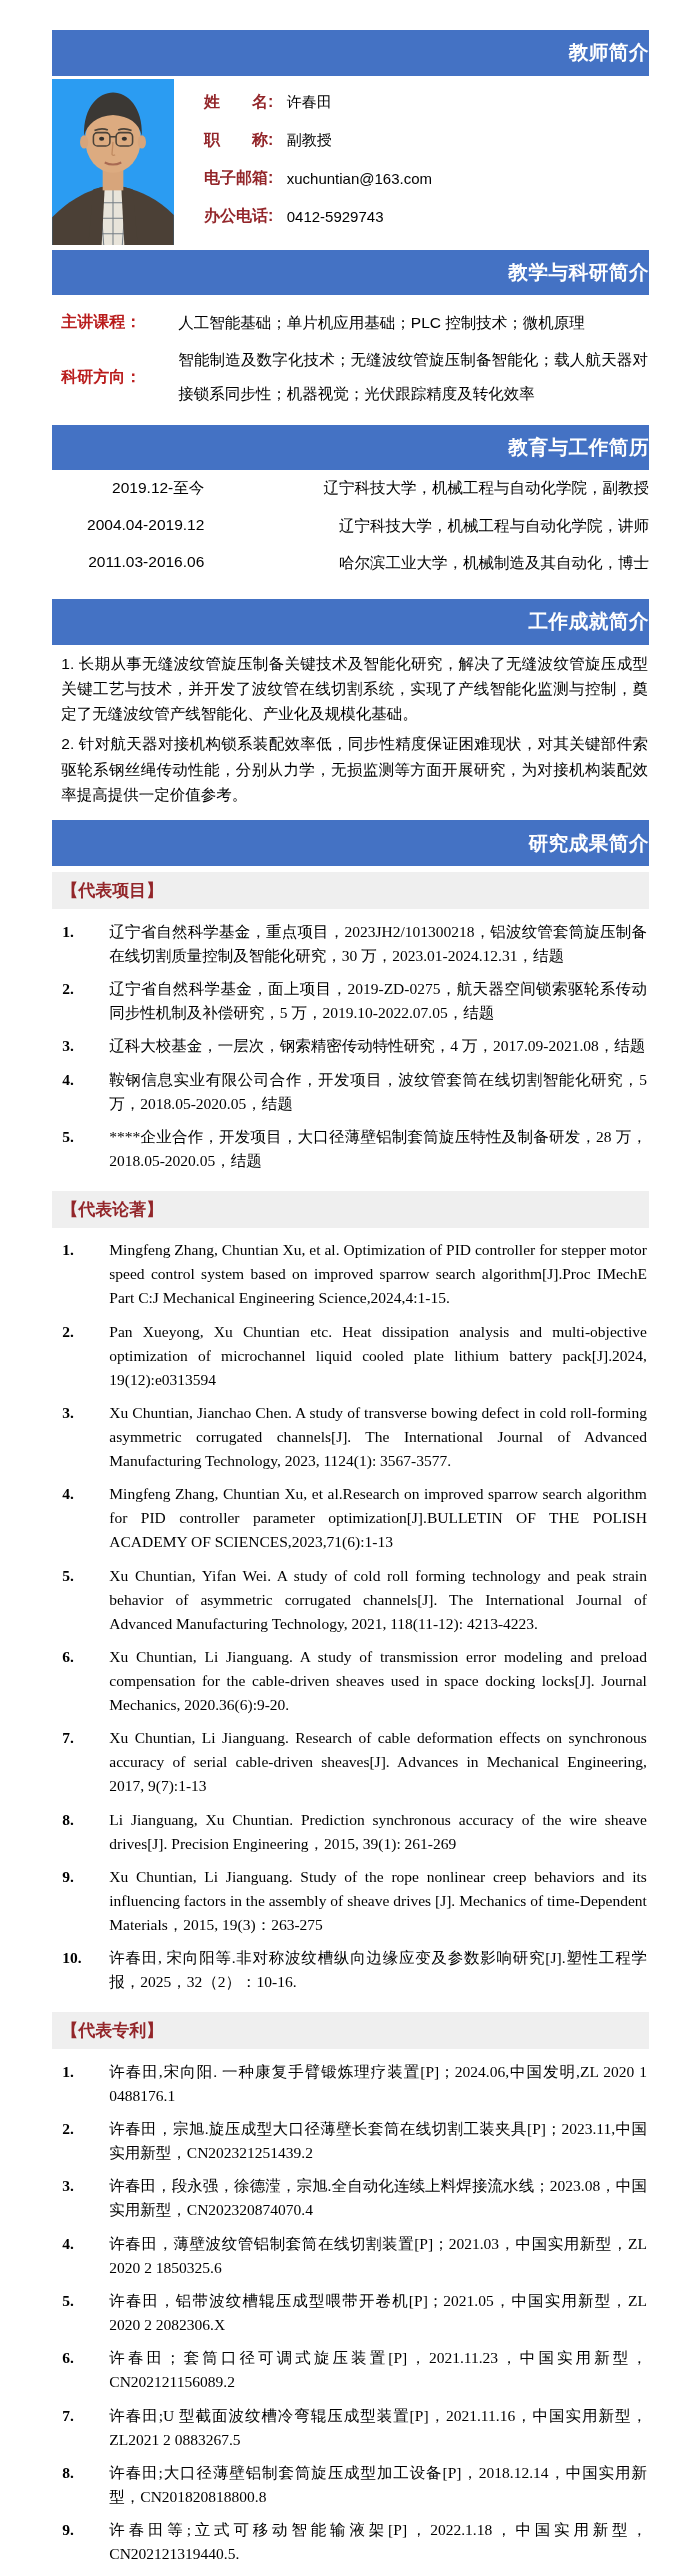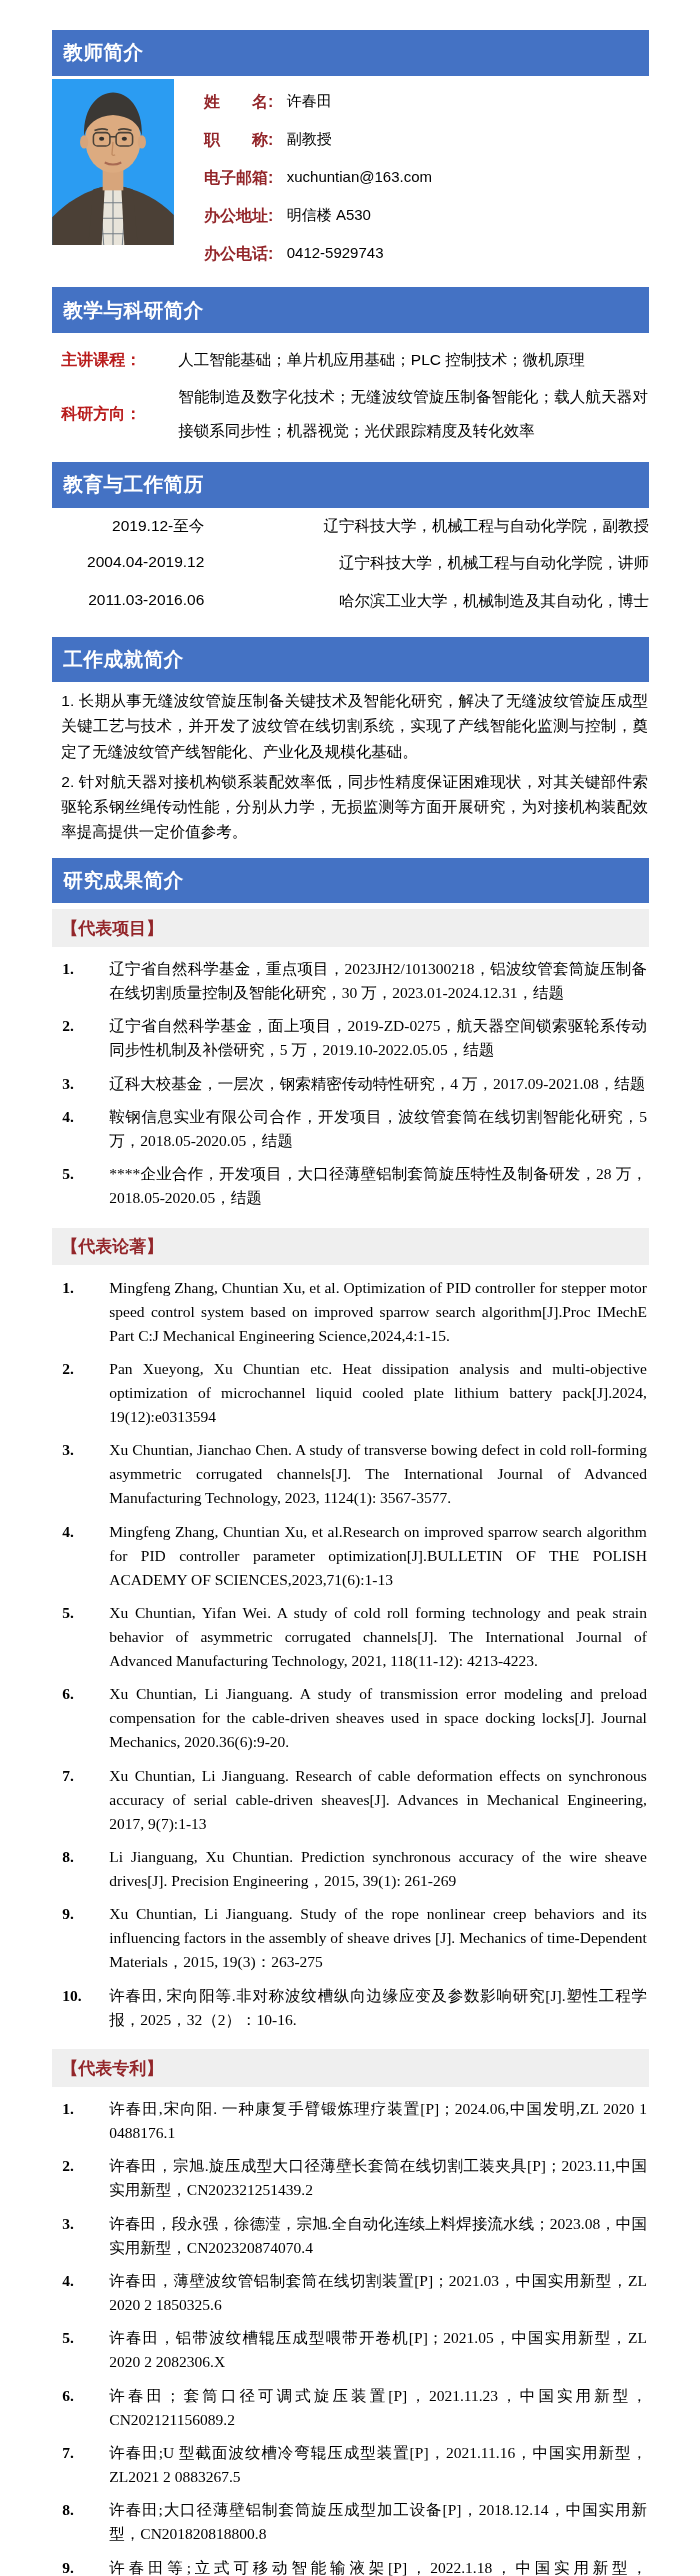--- a/index.html
+++ b/index.html
@@ -1,28 +1,28 @@
 <!DOCTYPE html>
 <html style="font-size:8.2px"><head>
 <meta charset="utf-8">
 <style>
   html,body{margin:0;padding:0;background:#ffffff;}
   body{width:701px;font-family:"Liberation Sans",sans-serif;color:#000;}
   .page{padding:30px 52px 31px 52px;}
 
   
   .bar{background:#4472C4;color:#fff;font-weight:bold;font-size:19.6px;
-       padding:9.3px 0 9.3px 11.3px;letter-spacing:0.5px;margin-top:5.2px;}
+       padding:9.3px 0 9.3px 11.3px;letter-spacing:0.5px;margin-top:5.2px;text-align:right;}
   .bar.first{margin-top:0;}
 
   
   .profile{display:flex;margin:3.1px 0 1px 0;}
   .photo{width:122px;height:166px;background:#2B9CF2;flex:0 0 auto;overflow:hidden;}
   .fields{padding:13.4px 0 0 30px;flex:1;}
-  .frow{display:flex;align-items:flex-start;margin-bottom:17px;}
+  .frow{display:flex;align-items:center;margin-bottom:17px;}
   .flabel{color:#93262A;font-weight:bold;font-size:16px;white-space:pre;}
   .fvalue{font-size:15px;margin-left:13.4px;}
 
   
   .trow{display:flex;align-items:center;margin:3.1px 0;}
   .tlabel{width:101px;padding-left:9.3px;color:#b91c1c;font-weight:bold;font-size:16px;flex:0 0 auto;}
   .ttext{flex:1;font-size:15.5px;line-height:2.2;text-align:justify;padding-right:1px;margin-left:16px;}
 
   
   .edu{padding:8.2px 0 3.1px 0;text-align:right;}
@@ -101,24 +101,20 @@
       </div>
       <div class="frow">
         <span class="flabel">职　　称:</span>
         <span class="fvalue">副教授</span>
       </div>
       <div class="frow">
         <span class="flabel">电子邮箱:</span>
         <span class="fvalue">xuchuntian@163.com</span>
       </div>
       <div class="frow">
-        <span class="flabel">办公地址:</span>
-        <span class="fvalue">明信楼 A530</span>
-      </div>
-      <div class="frow">
         <span class="flabel">办公电话:</span>
         <span class="fvalue">0412-5929743</span>
       </div>
     </div>
   </div>
 
   <div class="bar">
     <span>教学与科研简介</span>
   </div>
   <div style="padding:7.2px 0 5.2px 0;">
@@ -163,21 +159,21 @@
   </div>
 
   <div class="band">【代表项目】</div>
   <div class="nlist">
     <div class="nitem">
       <div class="nnum serif">1.</div>
       <div class="ntext serif">辽宁省自然科学基金，重点项目，2023JH2/101300218，铝波纹管套筒旋压制备在线切割质量控制及智能化研究，30 万，2023.01-2024.12.31，结题</div>
     </div>
     <div class="nitem">
       <div class="nnum serif">2.</div>
-      <div class="ntext serif">辽宁省自然科学基金，面上项目，2019-ZD-0275，航天器空间锁索驱轮系传动同步性机制及补偿研究，5 万，2019.10-2022.05.05，结题</div>
+      <div class="ntext serif">辽宁省自然科学基金，面上项目，2019-ZD-0275，航天器空间锁索驱轮系传动同步性机制及补偿研究，5 万，2019.10-2022.07.05，结题</div>
     </div>
     <div class="nitem">
       <div class="nnum serif">3.</div>
       <div class="ntext serif">辽科大校基金，一层次，钢索精密传动特性研究，4 万，2017.09-2021.08，结题</div>
     </div>
     <div class="nitem">
       <div class="nnum serif">4.</div>
       <div class="ntext serif">鞍钢信息实业有限公司合作，开发项目，波纹管套筒在线切割智能化研究，5 万，2018.05-2020.05，结题</div>
     </div>
     <div class="nitem">

